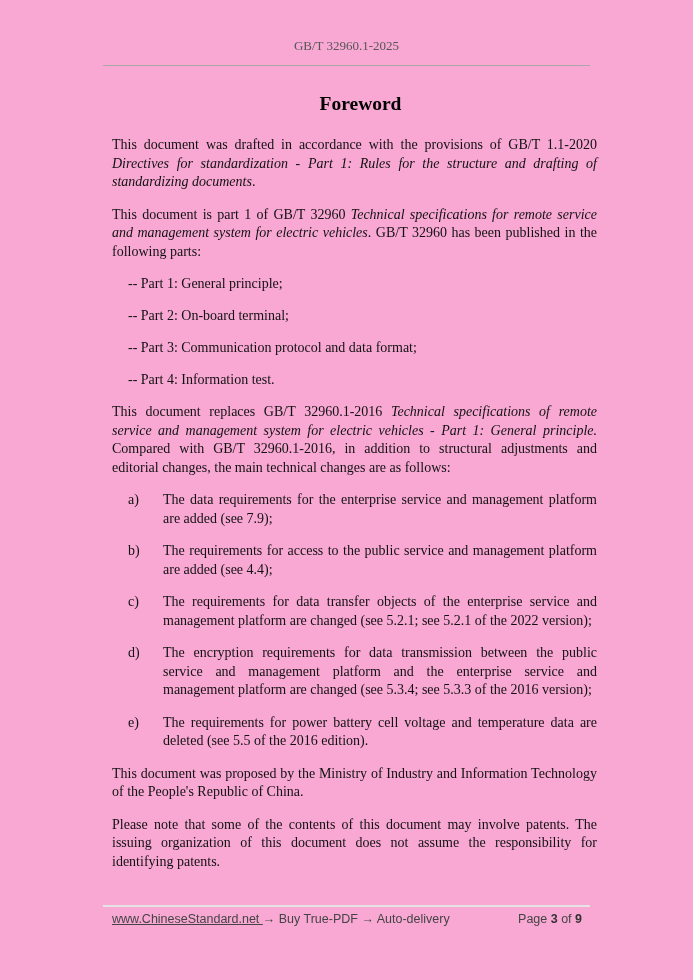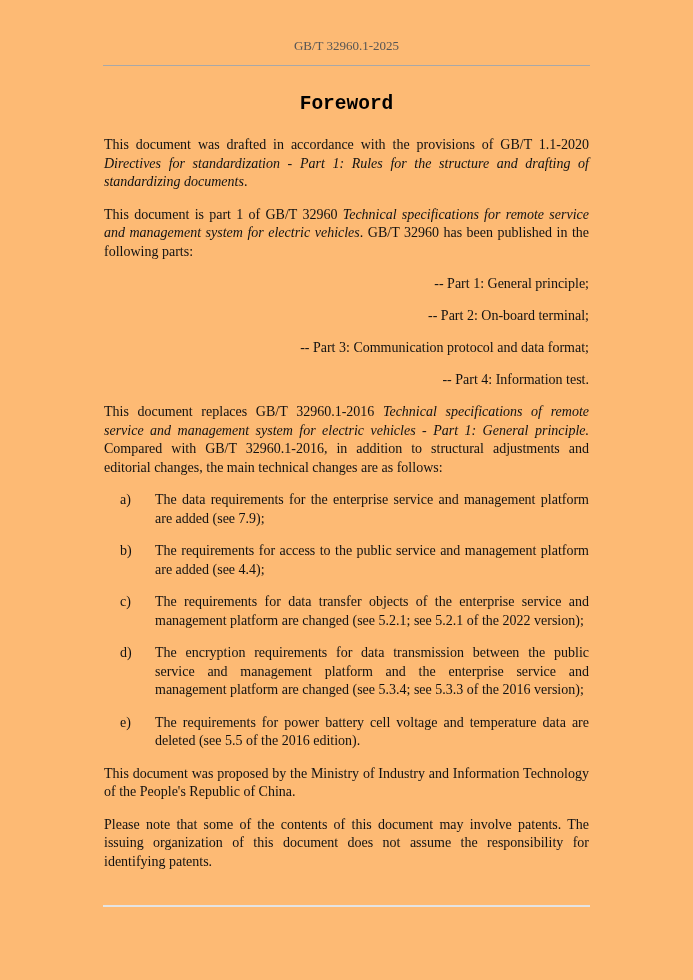--- a/index.html
+++ b/index.html
@@ -1,33 +1,33 @@
 <!DOCTYPE html>
 <html><head>
 <meta charset="utf-8">
 <style>
   html, body { margin: 0; padding: 0; background: #ffffff; }
   body { width: 693px; height: 980px; position: relative; overflow: hidden; }
-  .page { position: absolute; left: 0; top: 0; width: 693px; height: 980px; background: #fdba74; }
+  .page { position: absolute; left: 0; top: 0; width: 693px; height: 980px; background: #f9a8d4; }
   .run-header {
     position: absolute; left: 103px; width: 487px; top: 38px;
     text-align: center; font-family: "Liberation Serif", serif; font-size: 13px; color: #555;
   }
   .header-rule { position: absolute; left: 103px; width: 487px; top: 65px; height: 0; border-top: 1px solid #a8a8a8; }
   .title {
-    position: absolute; left: 103px; width: 487px; top: 93px;
-    text-align: center; font-family: Liberation Mono, monospace; font-weight: bold; font-size: 19.5px; color: #000;
+    position: absolute; left: 117px; width: 487px; top: 93px;
+    text-align: center; font-family: Liberation Serif, serif; font-weight: bold; font-size: 19.5px; color: #000;
   }
   .body {
-    position: absolute; left: 104px; width: 485px; top: 136px;
+    position: absolute; left: 112px; width: 485px; top: 136px;
     font-family: "Liberation Serif", serif; font-size: 14px; line-height: 18.5px; color: #111;
   }
   .para { text-align: justify; margin: 0 0 14px 0; }
   .para i { font-style: italic; }
-  .dash-list { margin: 0 0 13px 0; padding: 0; list-style: none; text-align: right; }
+  .dash-list { margin: 0 0 13px 0; padding: 0; list-style: none; }
   .dash-list li { margin: 0 0 13.5px 16px; padding: 0; }
   .alpha-list { margin: 0 0 14px 0; padding: 0; list-style: none; }
   .alpha-list li { display: flex; margin: 0 0 14px 16px; }
   .alpha-list .lbl { width: 35px; flex: 0 0 35px; }
   .alpha-list .txt { flex: 1; text-align: justify; }
   .footer-rule { position: absolute; left: 103px; width: 487px; top: 905px; height: 0; border-top: 2px solid #e4e4e4; }
   .footer {
     position: absolute; left: 112px; width: 470px; top: 912px;
     font-family: "Liberation Sans", sans-serif; font-size: 12.5px; color: #444;
     display: flex; justify-content: space-between;
@@ -79,13 +79,17 @@
           <span class="lbl">e)</span>
           <span class="txt">The requirements for power battery cell voltage and temperature data are deleted (see 5.5 of the 2016 edition).</span>
         </li>
     </ul>
 
     <p class="para">This document was proposed by the Ministry of Industry and Information Technology of the People's Republic of China.</p>
     <p class="para">Please note that some of the contents of this document may involve patents. The issuing organization of this document does not assume the responsibility for identifying patents.</p>
   </div>
 
   <div class="footer-rule"></div>
+  <div class="footer">
+    <span><a>www.ChineseStandard.net </a><span>→ Buy True-PDF → Auto-delivery</span></span>
+    <span><span>Page </span><b>3</b><span> of </span><b>9</b></span>
+  </div>
 </div>
 
 </body></html>

